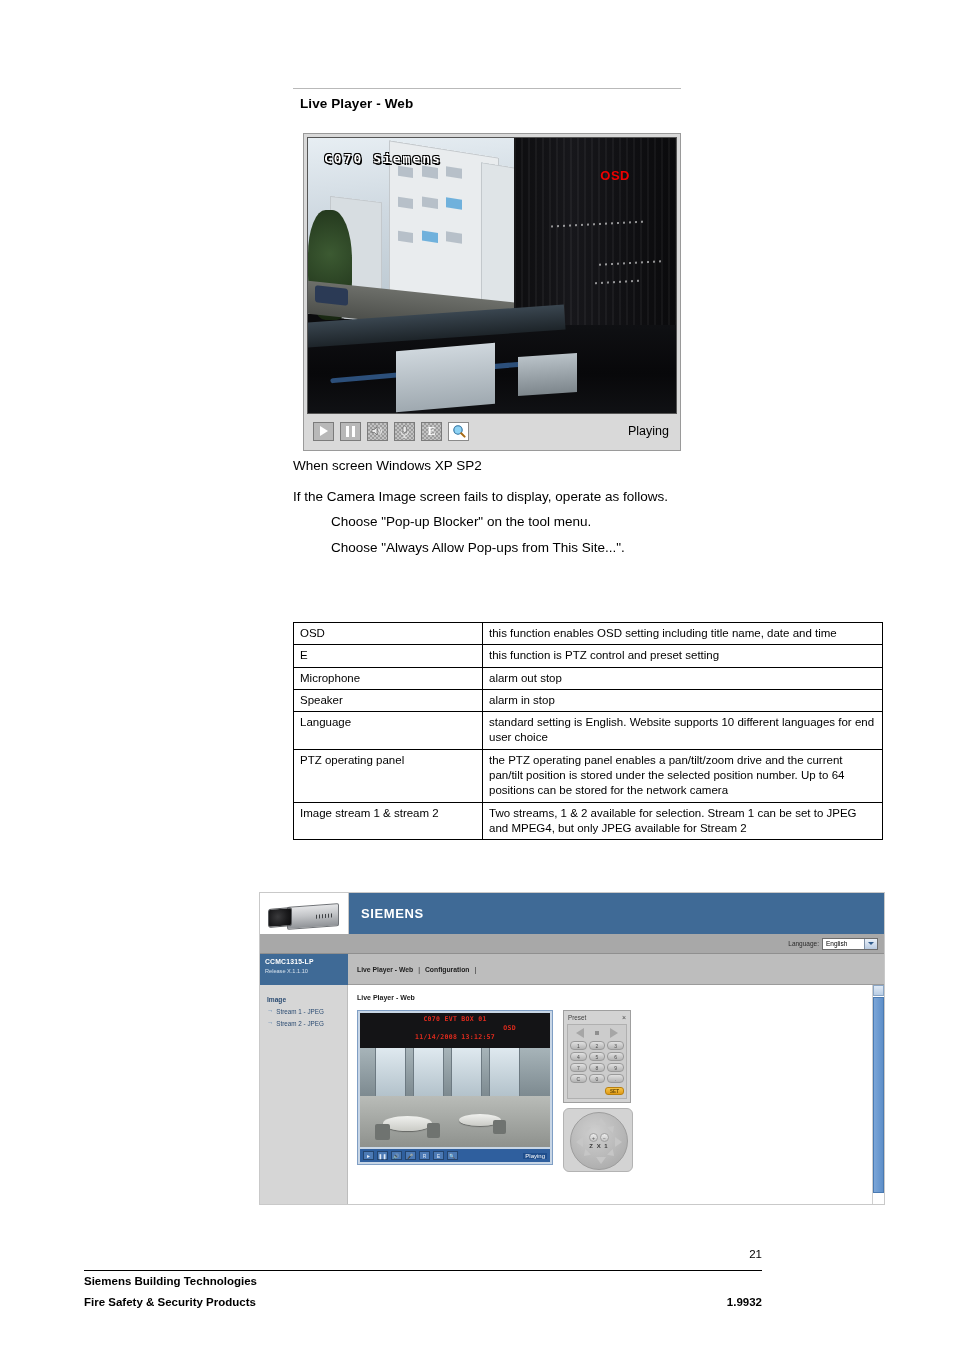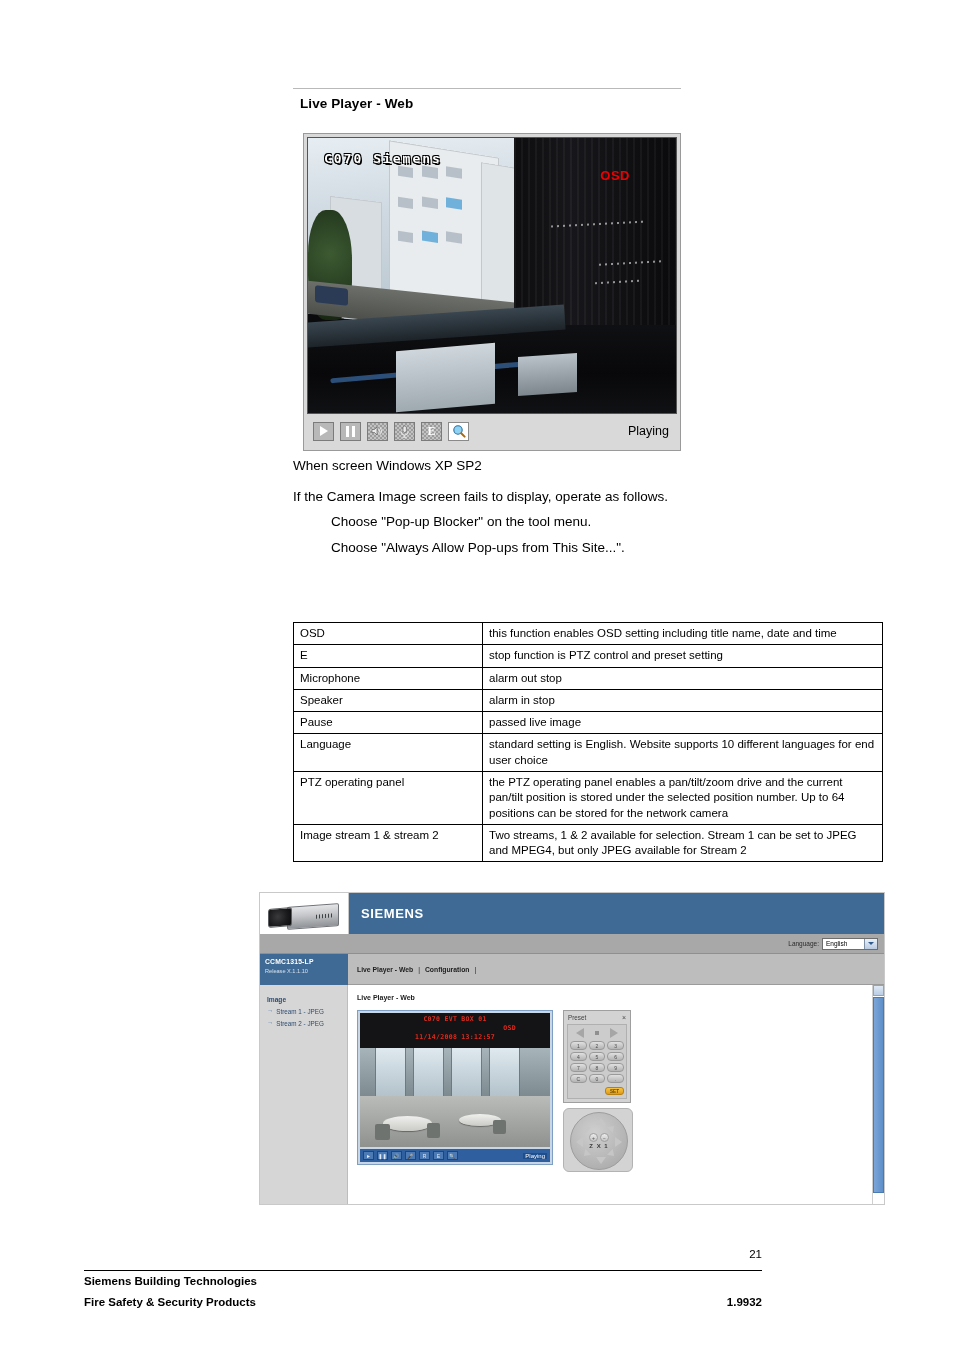--- a/index.html
+++ b/index.html
@@ -843,33 +843,29 @@
   <div class="para p4">Choose "Always Allow Pop-ups from This Site...".</div>
 
   <table class="ftable">
     <tbody>
       <tr>
         <td class="k">OSD</td>
         <td>this function enables OSD setting including title name, date and time</td>
       </tr>
       <tr>
         <td class="k">E</td>
-        <td>stop function is PTZ control and preset setting</td>
+        <td>this function is PTZ control and preset setting</td>
       </tr>
       <tr>
         <td class="k">Microphone</td>
         <td>alarm out stop</td>
       </tr>
       <tr>
         <td class="k">Speaker</td>
         <td>alarm in stop</td>
-      </tr>
-      <tr>
-        <td class="k">Pause</td>
-        <td>passed live image</td>
       </tr>
       <tr>
         <td class="k">Language</td>
         <td>standard setting is English. Website supports 10 different languages for end user choice</td>
       </tr>
       <tr>
         <td class="k">PTZ operating panel</td>
         <td>the PTZ operating panel enables a pan/tilt/zoom drive and the current pan/tilt position is stored under the selected position number. Up to 64 positions can be stored for the network camera</td>
       </tr>
       <tr>

